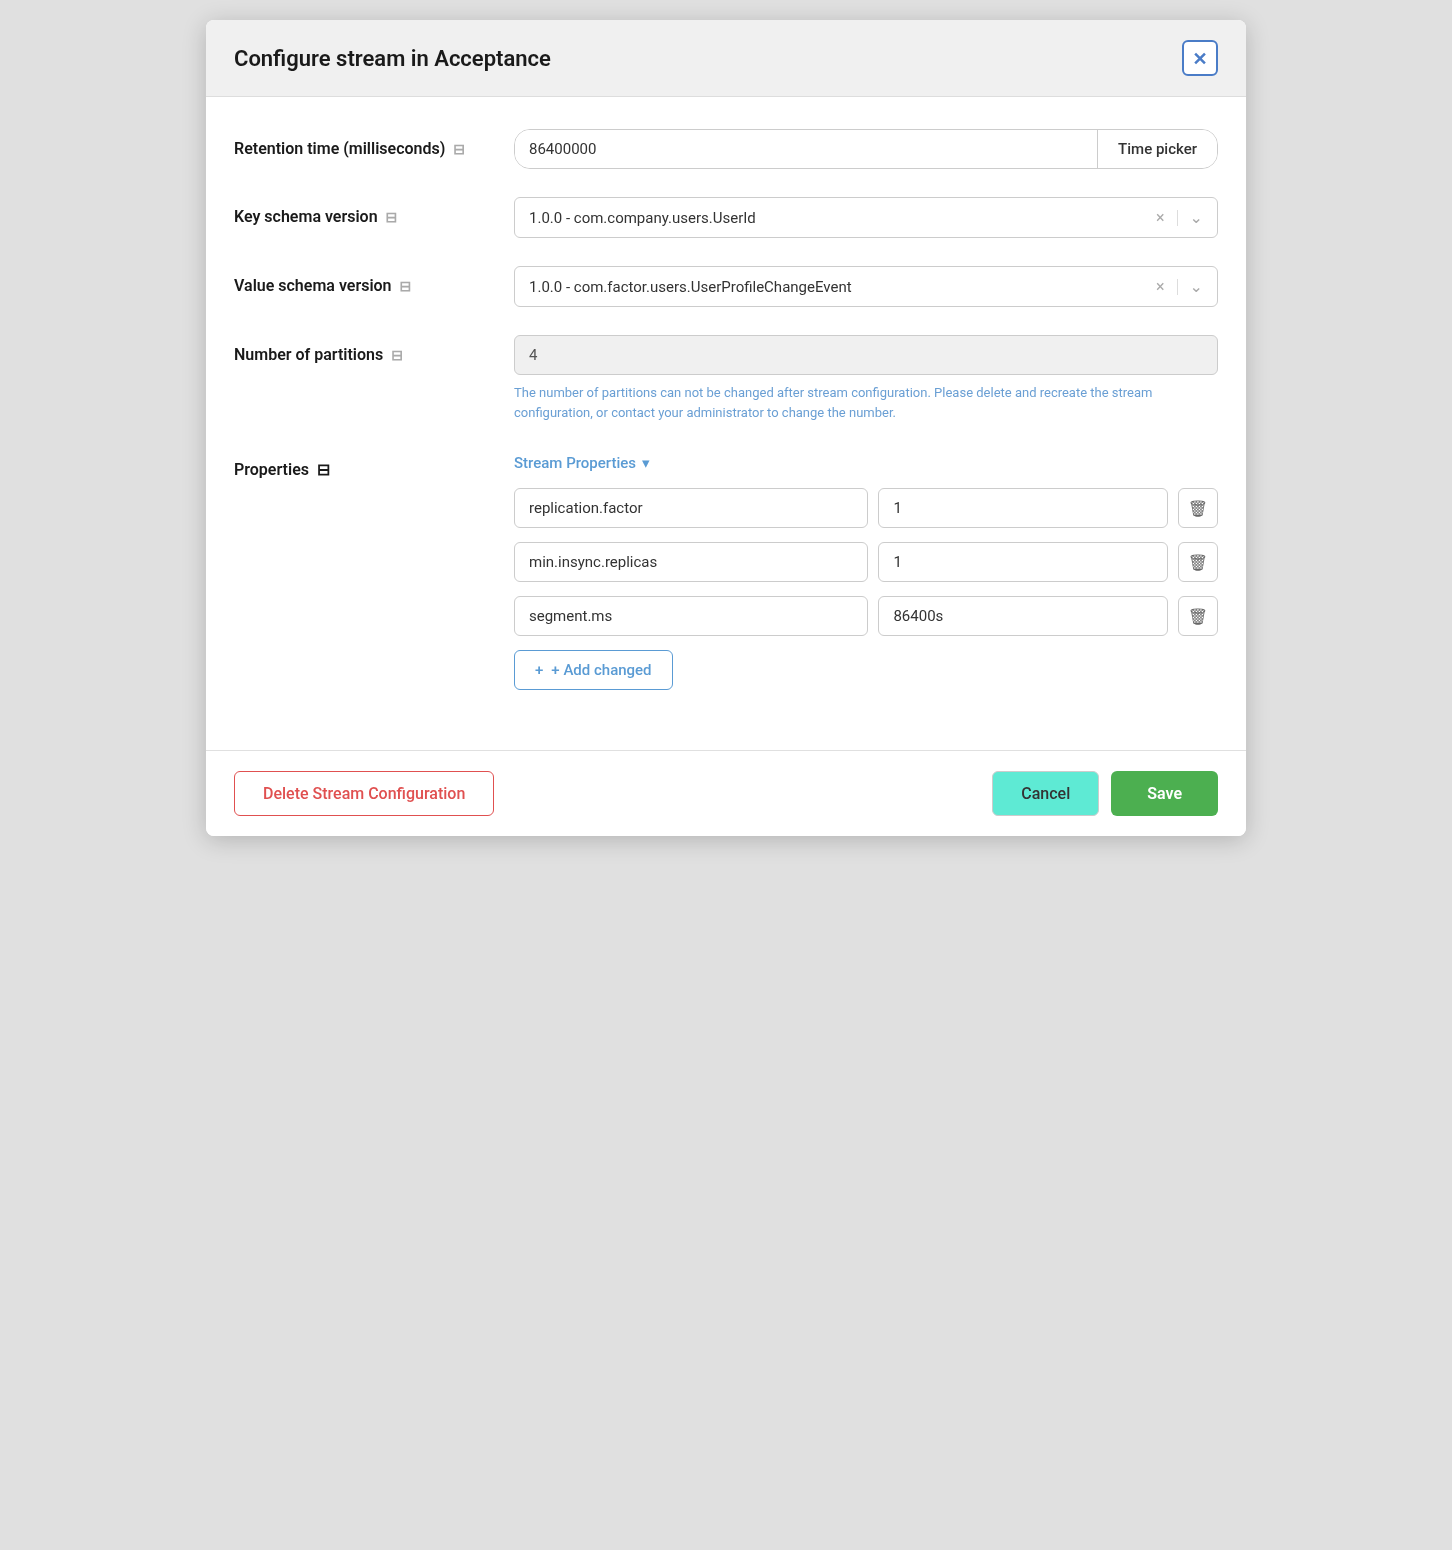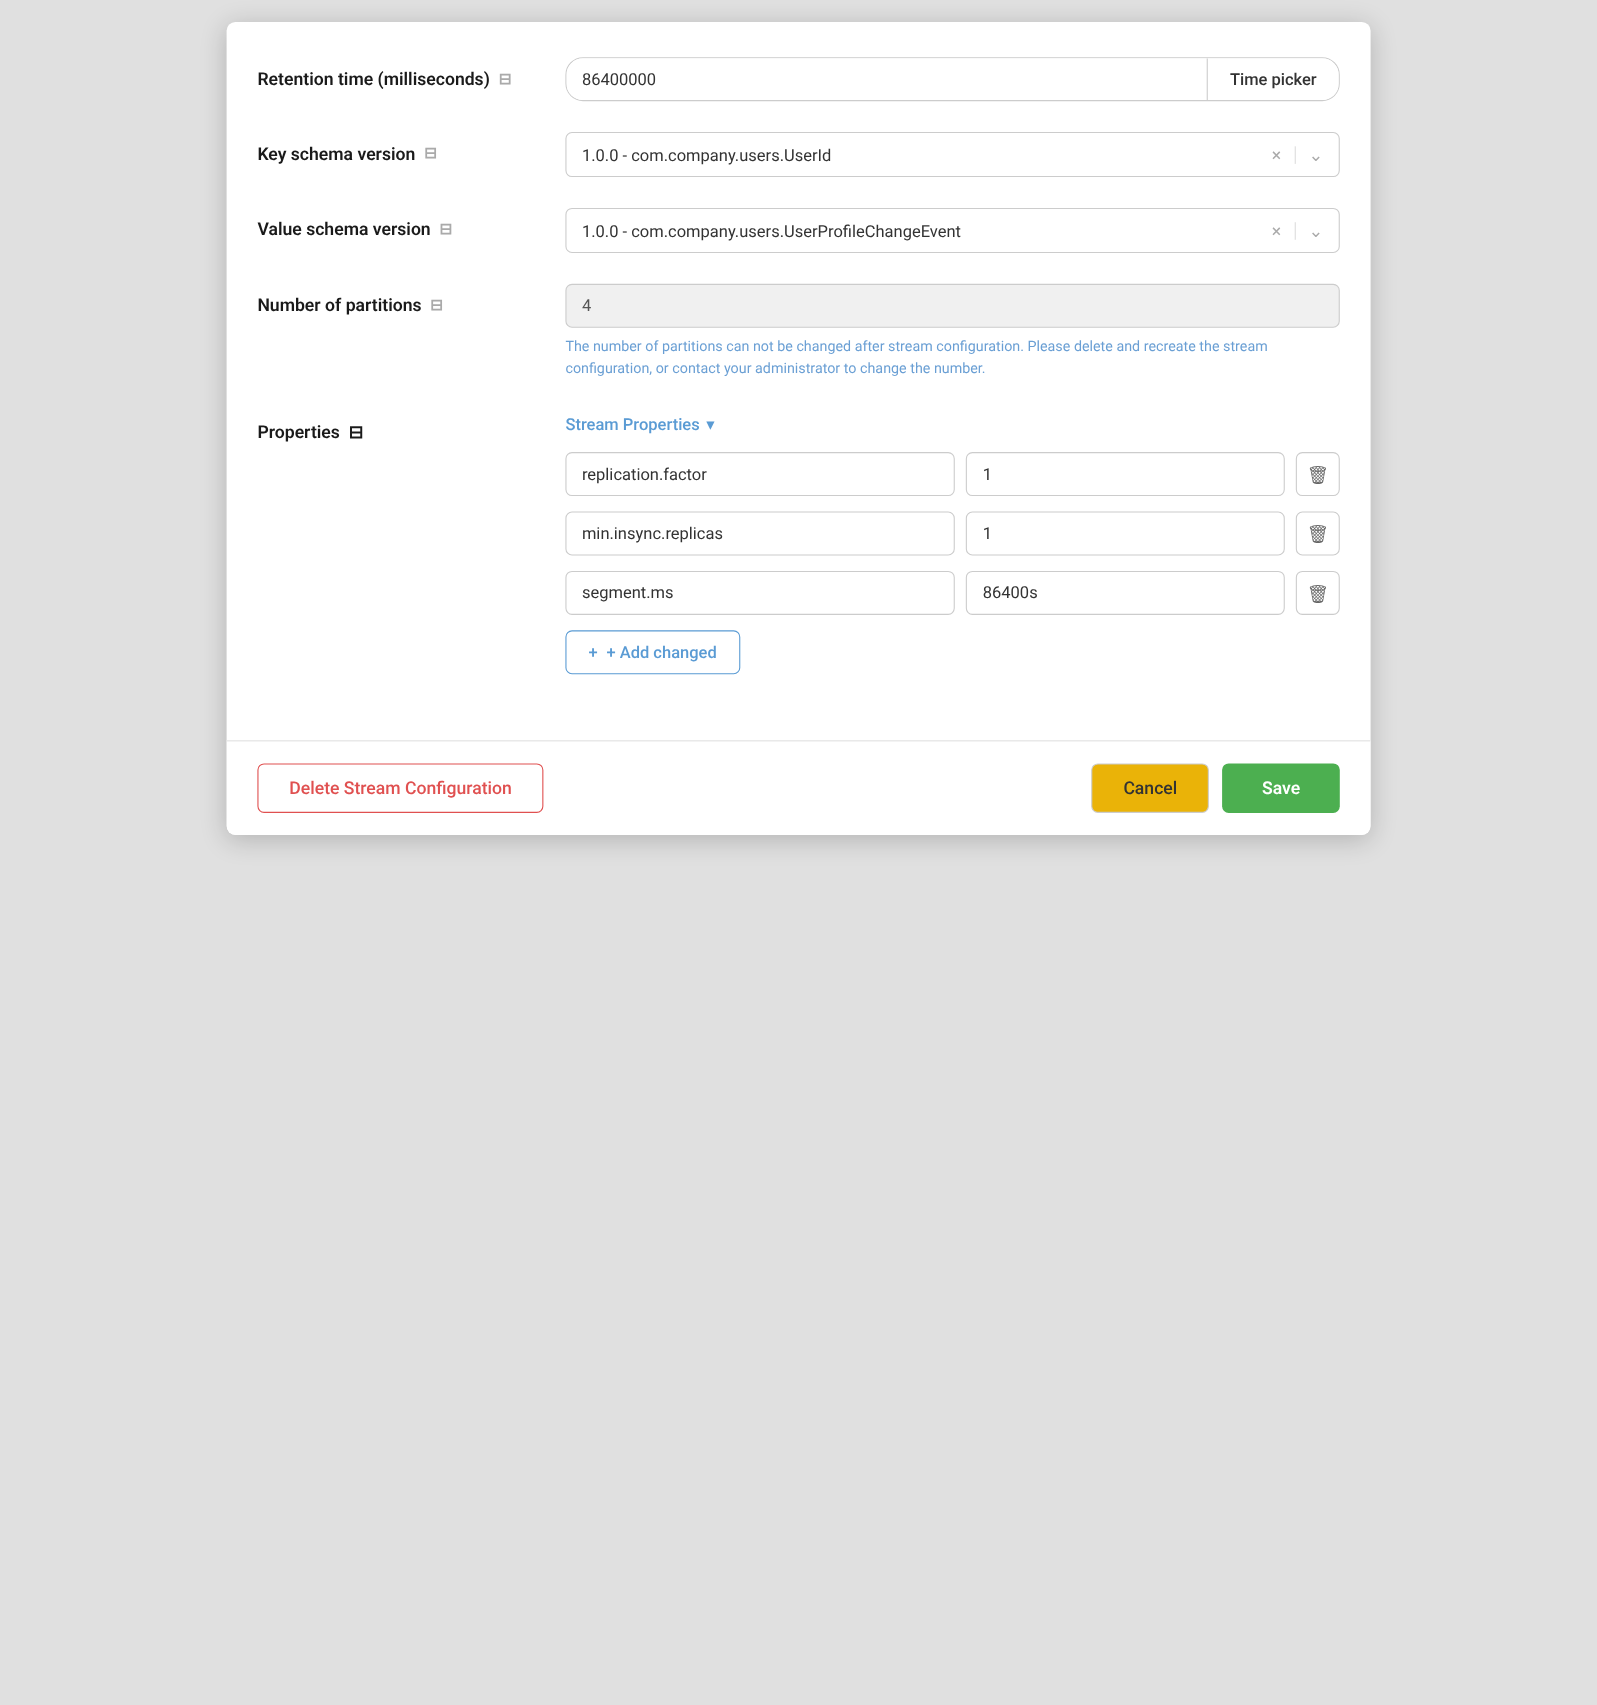--- a/index.html
+++ b/index.html
@@ -255,21 +255,21 @@
     }
 
     .footer-right {
       display: flex;
       gap: 12px;
     }
 
     .cancel-btn {
       border: 1.5px solid #ccc;
       border-radius: 6px;
-      background: #eab308;
+      background: #5eead4;
       color: #333;
       padding: 12px 28px;
       font-size: 16px;
       cursor: pointer;
       font-weight: 500;
     }
 
     .save-btn {
       border: none;
       border-radius: 6px;
@@ -297,20 +297,26 @@
       display: flex;
       align-items: center;
       gap: 8px;
     }
   </style>
 </head>
 <body>
 
 <div class="modal">
 
+  <div class="modal-header">
+    <h1 class="modal-title">Configure stream in Acceptance</h1>
+    <button class="close-btn">
+      <span>✕</span>
+    </button>
+  </div>
 
   <div class="modal-body">
 
     <div class="form-row">
       <div class="form-label">
         <span>Retention time (milliseconds)</span>
         <span class="save-icon">⊟</span>
       </div>
       <div class="form-control">
         <div class="input-with-btn">
@@ -337,21 +343,21 @@
       </div>
     </div>
 
     <div class="form-row">
       <div class="form-label">
         <span>Value schema version</span>
         <span class="save-icon">⊟</span>
       </div>
       <div class="form-control">
         <div class="select-field">
-          <span class="value">1.0.0 - com.company.users.UserProfileChangeEvent</span>
+          <span class="value">1.0.0 - com.factor.users.UserProfileChangeEvent</span>
           <div class="select-actions">
             <span>×</span>
             <div class="divider"></div>
             <span>⌄</span>
           </div>
         </div>
       </div>
     </div>
 
     <div class="form-row">

